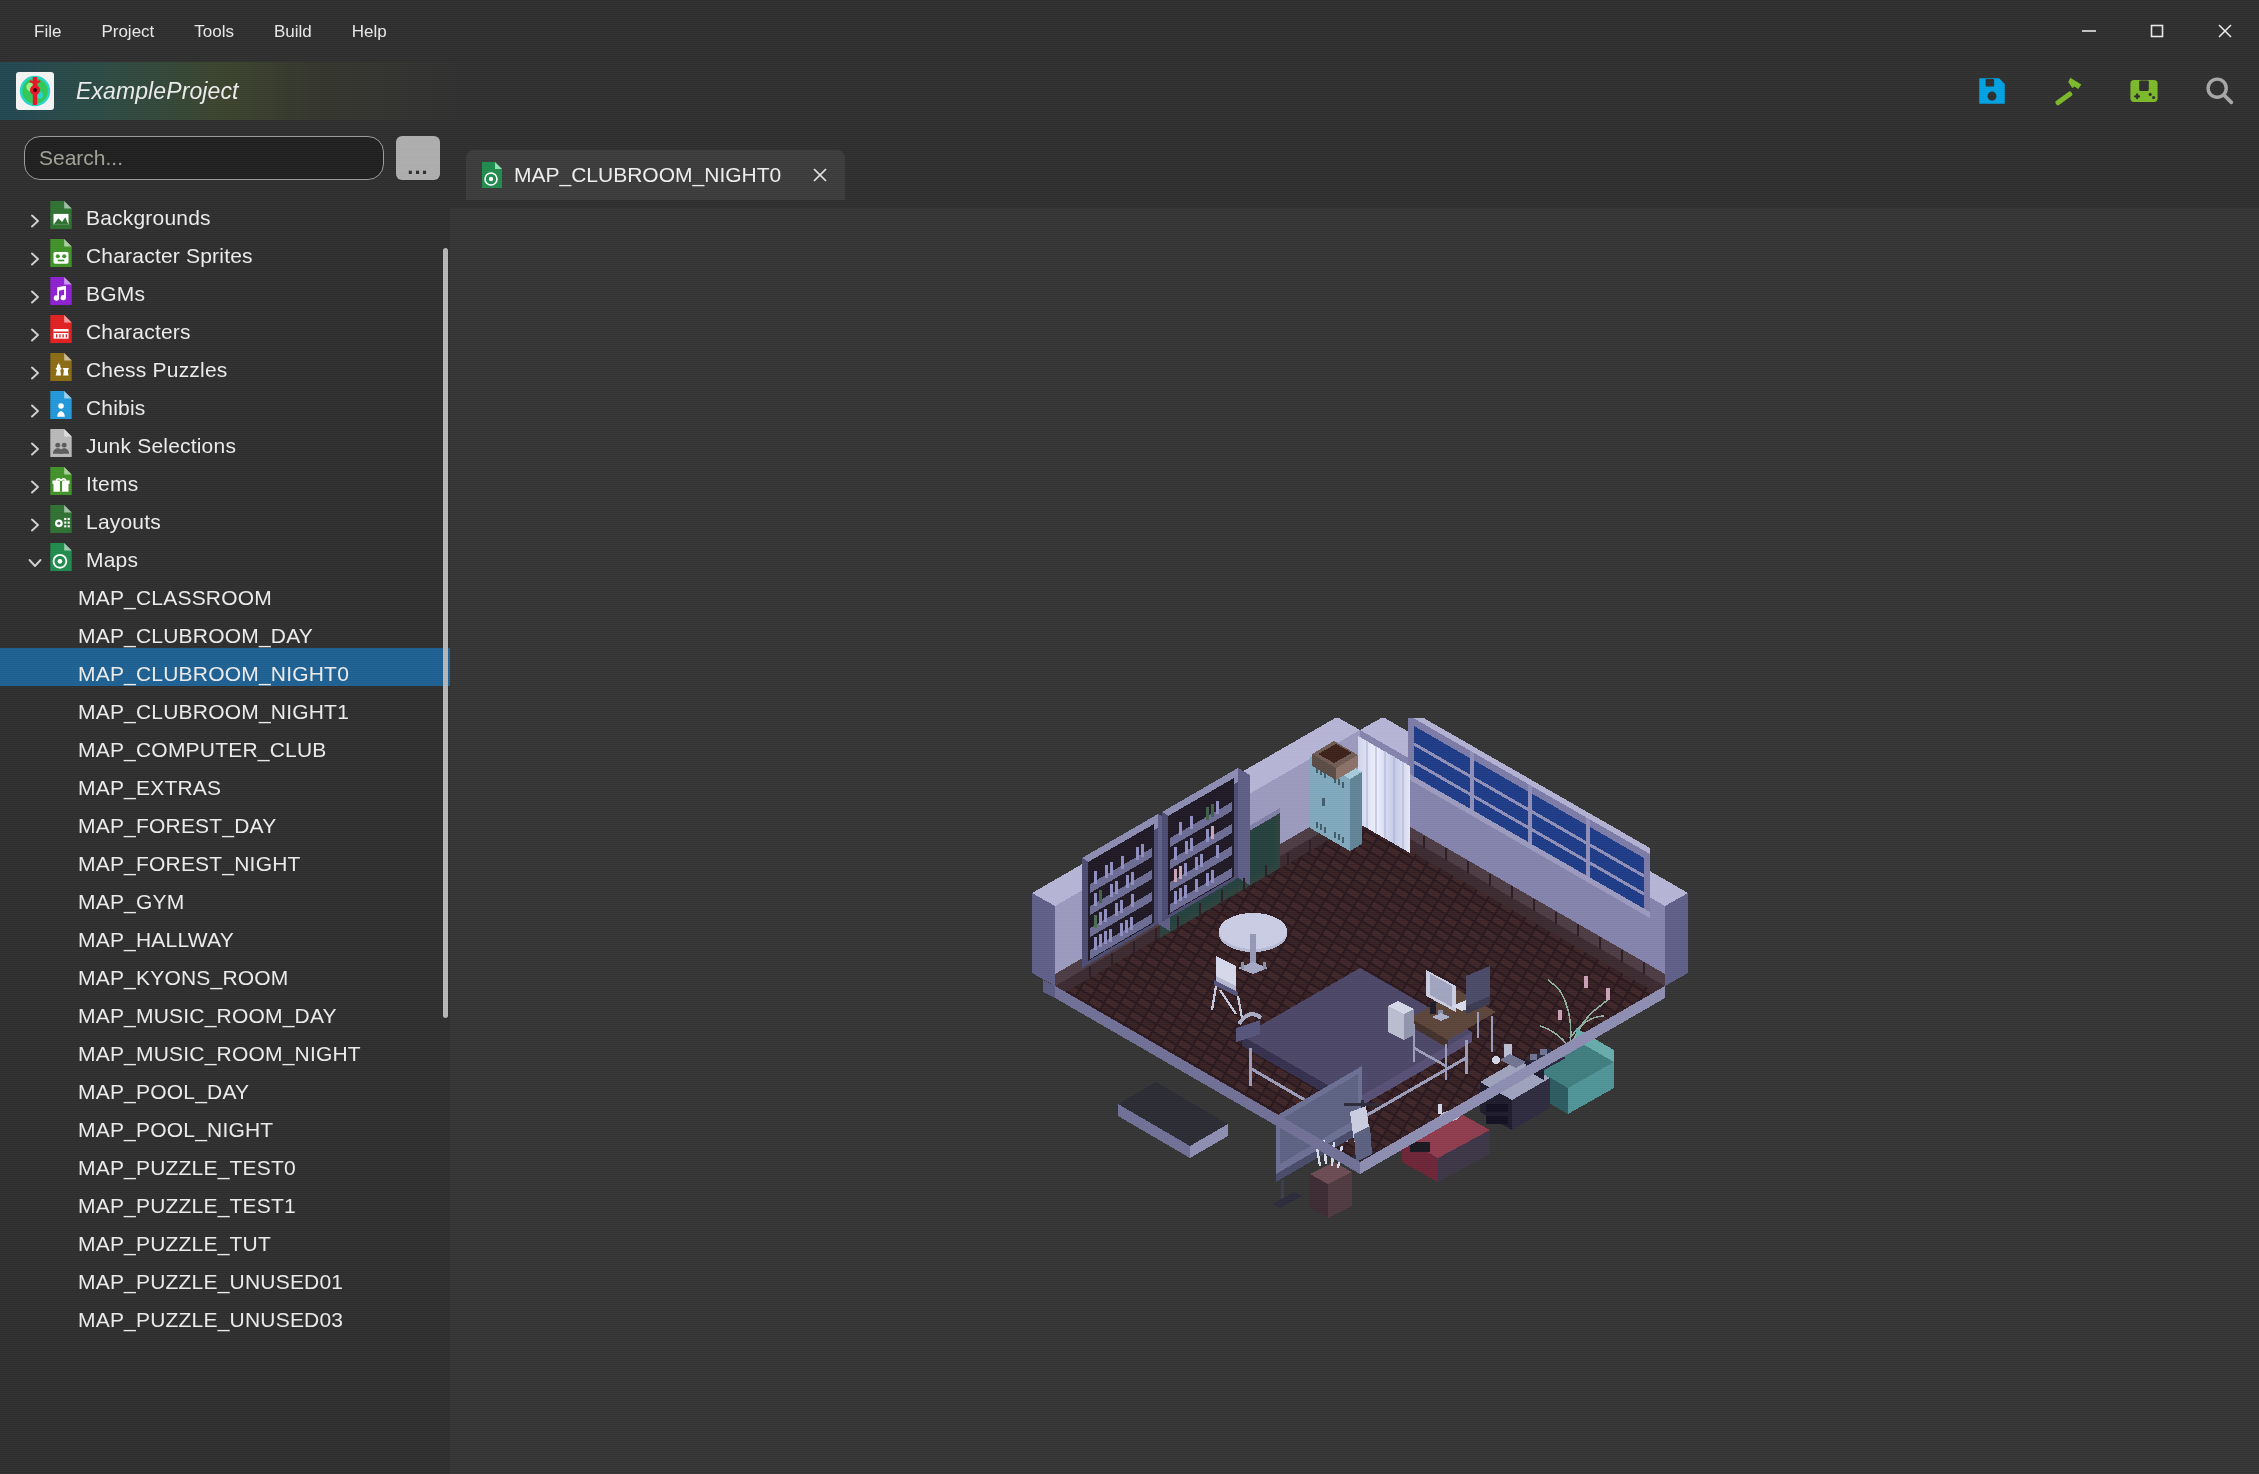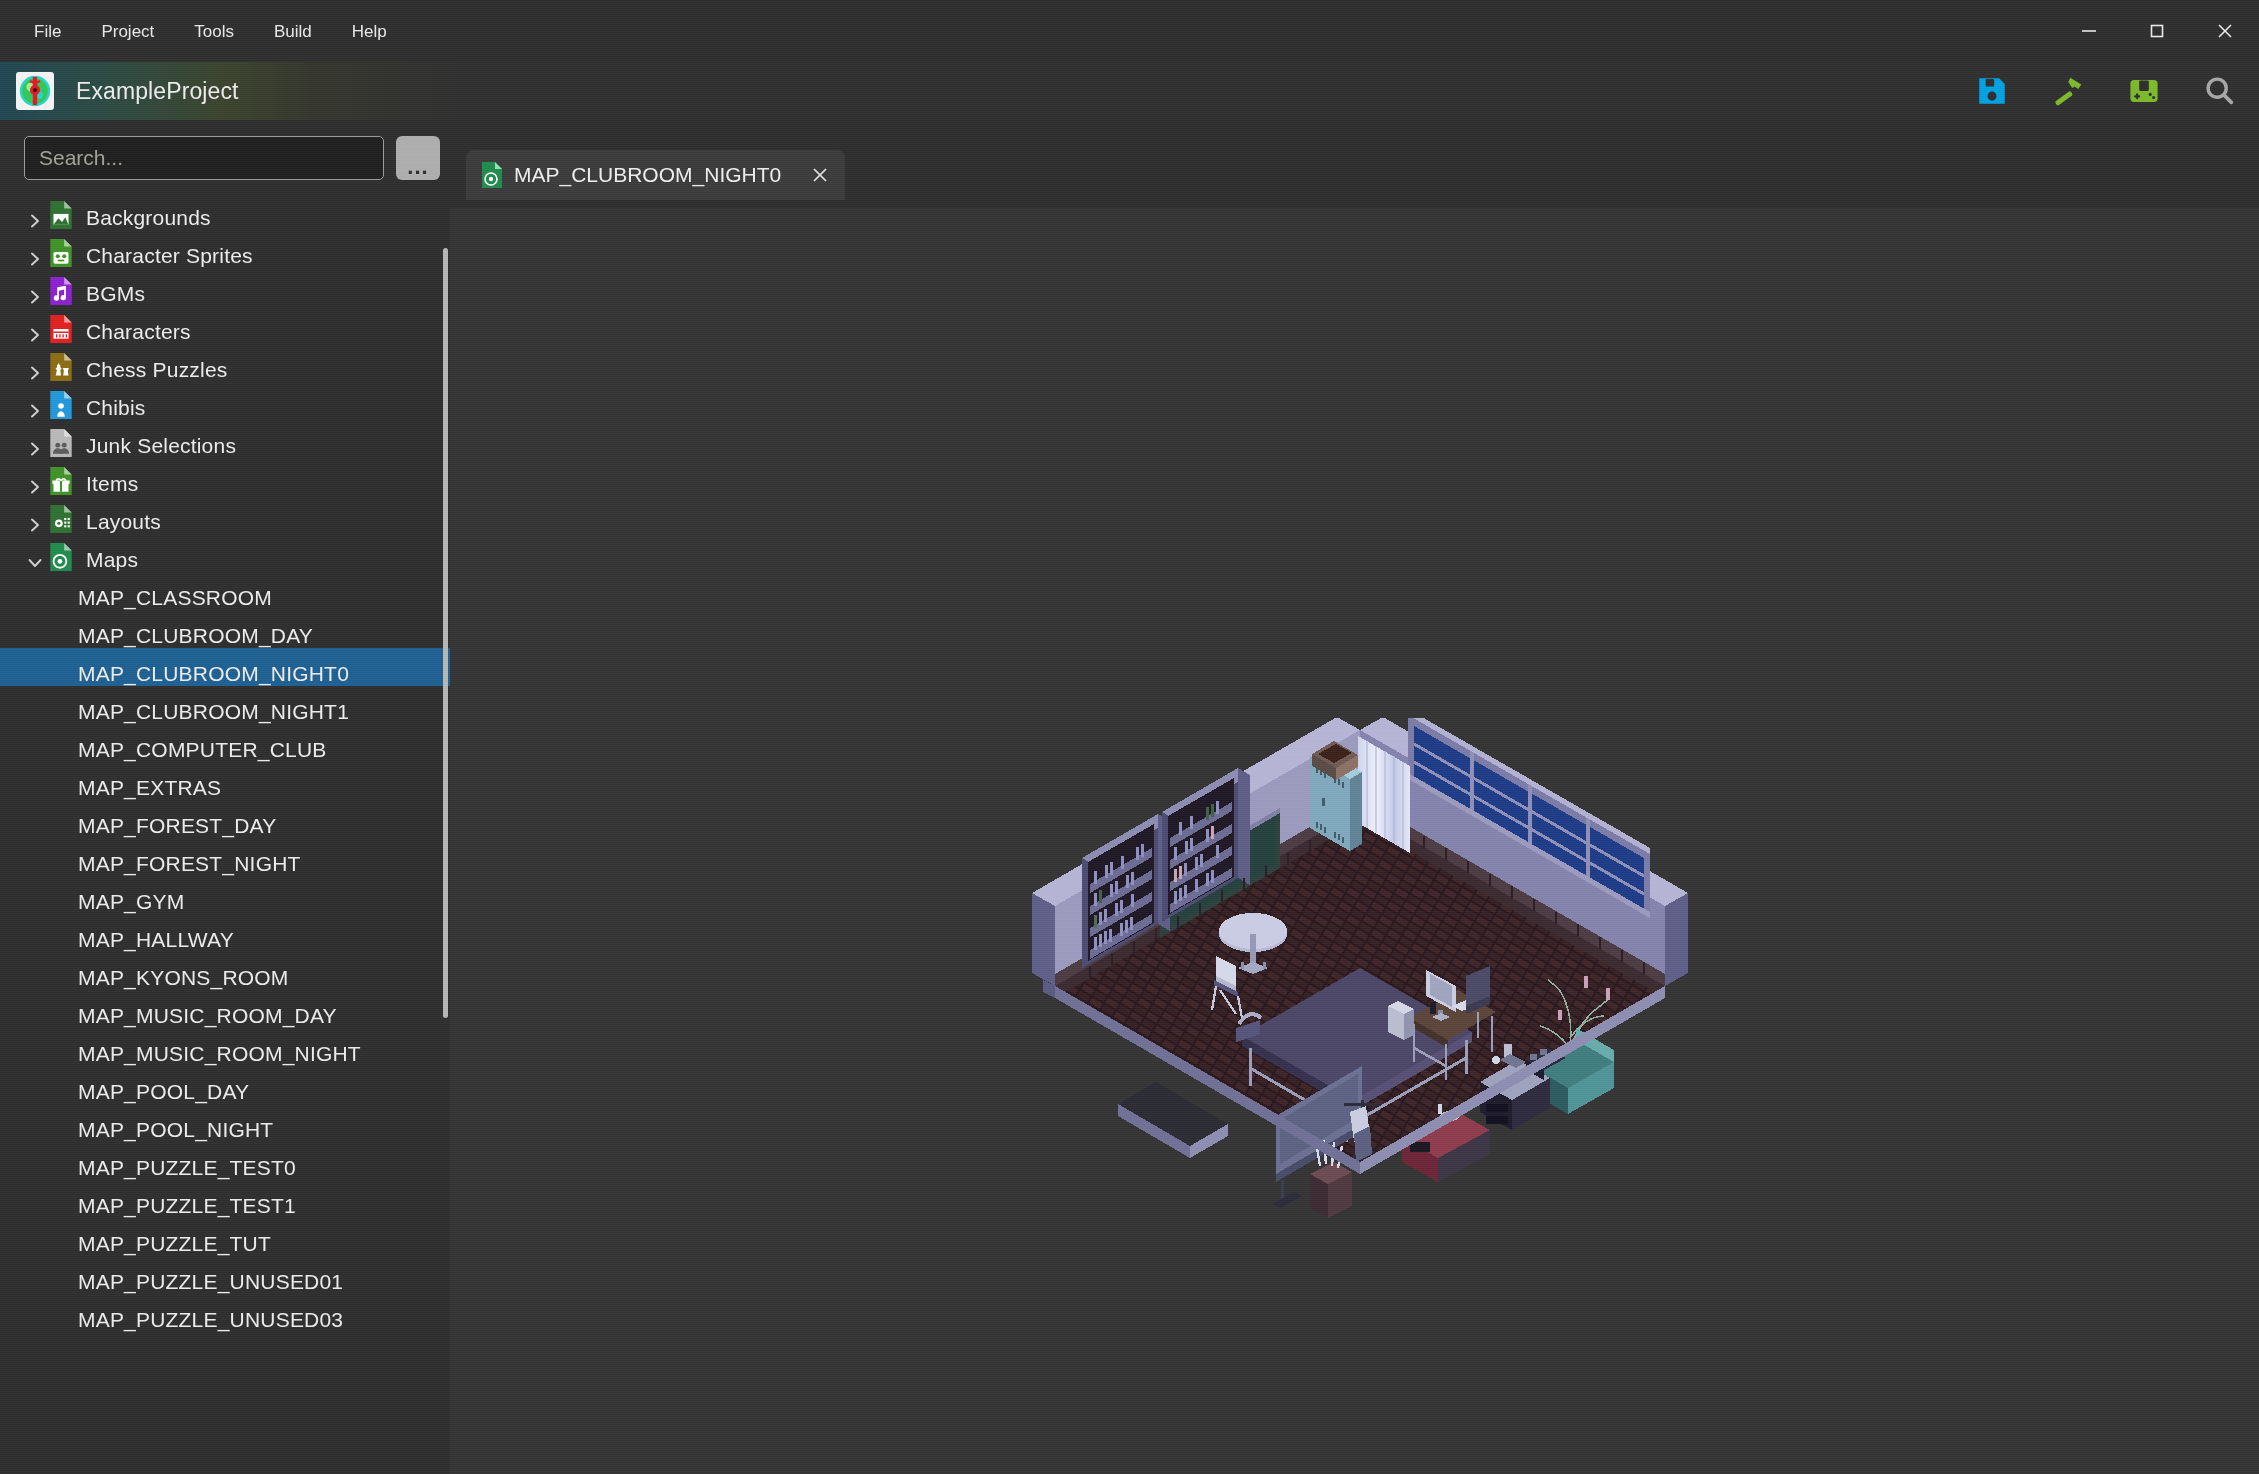--- a/index.html
+++ b/index.html
@@ -27,21 +27,21 @@
   .wc {
     width:68px; height:62px; display:flex; align-items:center; justify-content:center;
     cursor:default;
   }
   .wc svg { display:block; }
 
   
   .projectbar {
     position:absolute; left:0; top:62px; width:2259px; height:58px;
     background:#2e2e2e;
-    display:flex; align-items:center;
+    display:flex; align-items:center;font-style:italic;
   }
   .projectbar::before{
     content:""; position:absolute; left:0; top:0; height:58px; width:460px;
     background: linear-gradient(90deg,
        rgba(20,90,110,.55) 0%,
        rgba(40,110,90,.42) 24%,
        rgba(80,105,40,.34) 48%,
        rgba(70,80,35,.20) 68%,
        rgba(46,46,46,0) 100%);
     pointer-events:none;
@@ -56,21 +56,21 @@
     position:relative; z-index:2;
     margin-left:22px; color:#eaeaea; font-size:23px; letter-spacing:.1px;
   }
   .toolbar { position:absolute; right:18px; top:0; height:58px; display:flex; align-items:center; gap:34px; }
   .tb-btn { width:42px; height:42px; display:flex; align-items:center; justify-content:center; cursor:pointer; border-radius:4px; }
 
   
   .searchrow { position:absolute; left:0; top:120px; width:450px; height:72px; }
   .search-input {
     position:absolute; left:24px; top:16px; width:360px; height:44px;
-    background:#1e1e1e; border:1px solid #9a9a9a; border-radius:5px;
+    background:#1e1e1e; border:1px solid #9a9a9a; border-radius:16px;
     color:#d6d6d6; font-size:21px; padding:0 14px;
     font-family:"Liberation Sans", sans-serif; outline:none;
   }
   .search-input::placeholder { color:#a0a096; }
   .dots-btn {
     position:absolute; left:396px; top:16px; width:44px; height:44px;
     background:#acacac; border-radius:6px; border:none; cursor:pointer;
     display:flex; align-items:flex-end; justify-content:center; padding-bottom:8px;
   }
   .dots-btn span { color:#2d2d2d; font-size:22px; line-height:10px; letter-spacing:1px; font-weight:700;}

